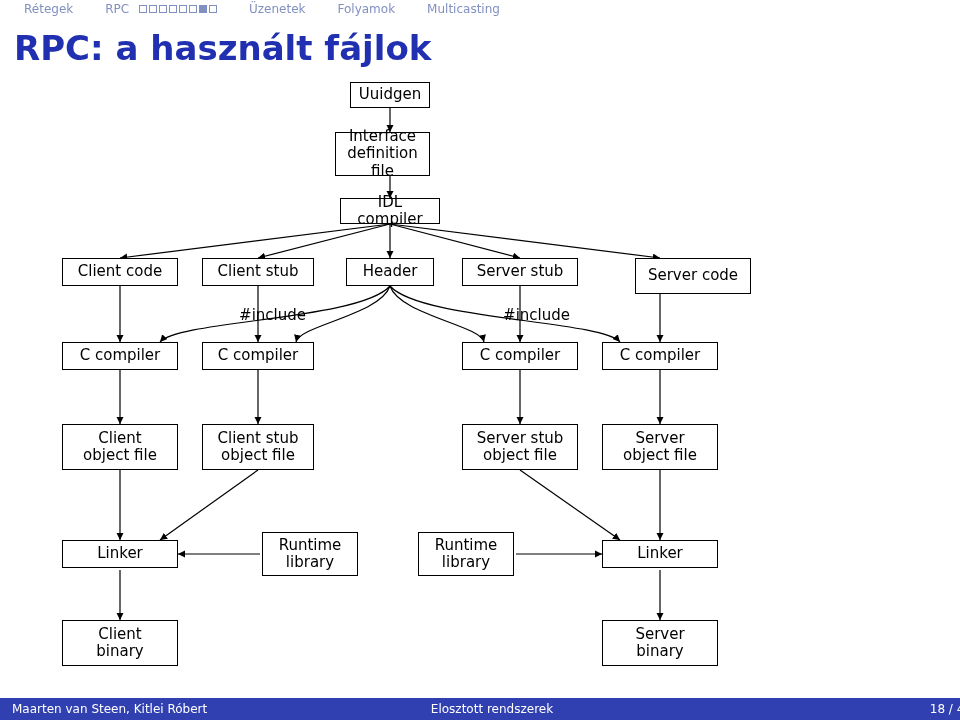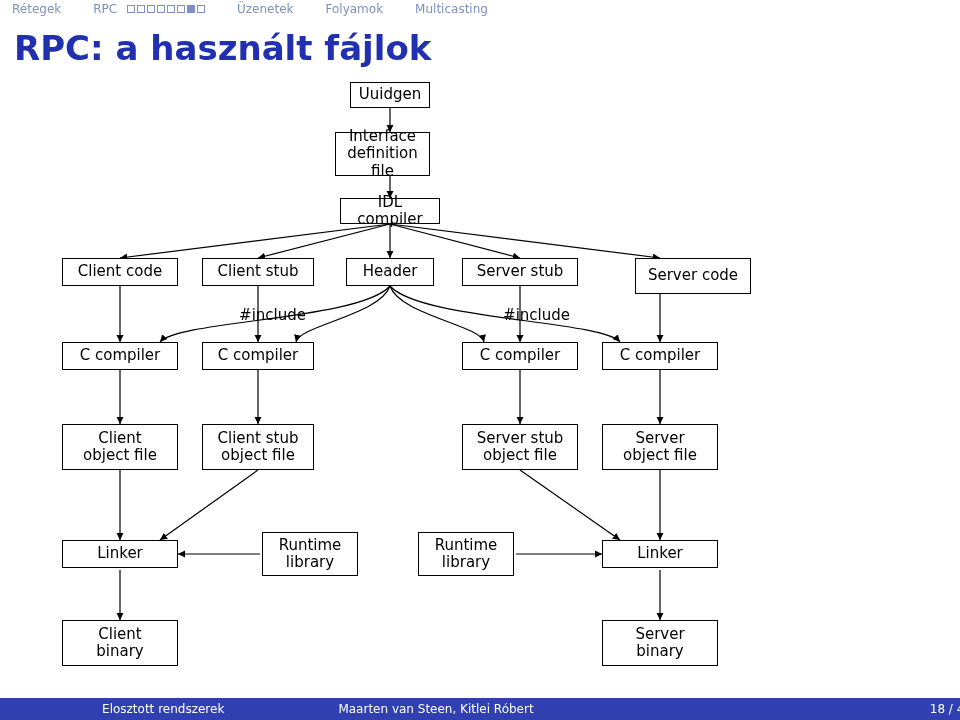--- a/index.html
+++ b/index.html
@@ -1,19 +1,19 @@
 <!DOCTYPE html>
 <html><head>
 <meta charset="utf-8">
 <style>
   html,body{margin:0;padding:0;width:960px;height:720px;background:#fff;font-family:"DejaVu Sans","Helvetica Neue",Arial,sans-serif;overflow:hidden}
   
   #topnav{position:absolute;left:0;top:0;width:960px;height:18px;display:flex;align-items:center;font-size:12px;color:#8090c0}
   .topnav-item{margin-right:32px;cursor:default}
-  .topnav-item.first{margin-left:12px}
+  .topnav-item.first{margin-left:24px}
   #progress-dots{display:inline-flex;gap:2px;margin-left:6px}
   .dot{width:6px;height:6px;border:1px solid #8090c0;background:transparent}
   .dot.full{background:#8090c0}
   
   #slide-title{position:absolute;left:14px;top:28px;font-size:34px;color:#2030b0;font-weight:700}
   
   #diagram{position:absolute;left:0;top:0;width:960px;height:720px}
   
   .dbox{position:absolute;border:1px solid #000;border-radius:0;background:#fff;display:flex;align-items:center;justify-content:center;text-align:center;font-size:15px;line-height:1.15;padding:4px 6px;box-sizing:border-box}
   .free-label{position:absolute;font-size:15px;text-align:right}
@@ -122,16 +122,16 @@
 
 <div class="dbox" style="left:62px; top:540px;width:116px;height:28px">Linker</div>
 <div class="dbox" style="left:262px;top:532px;width:96px; height:44px">Runtime<br>library</div>
 <div class="dbox" style="left:418px;top:532px;width:96px; height:44px">Runtime<br>library</div>
 <div class="dbox" style="left:602px;top:540px;width:116px;height:28px">Linker</div>
 
 <div class="dbox" style="left:62px; top:620px;width:116px;height:46px">Client<br>binary</div>
 <div class="dbox" style="left:602px;top:620px;width:116px;height:46px">Server<br>binary</div>
 
 <div id="footer">
+  <div id="footer-left">Maarten van Steen, Kitlei Róbert</div>
   <div id="footer-mid">Elosztott rendszerek</div>
-  <div id="footer-left">Maarten van Steen, Kitlei Róbert</div>
   <div id="footer-right">18 / 44</div>
 </div>
 
 </body></html>

